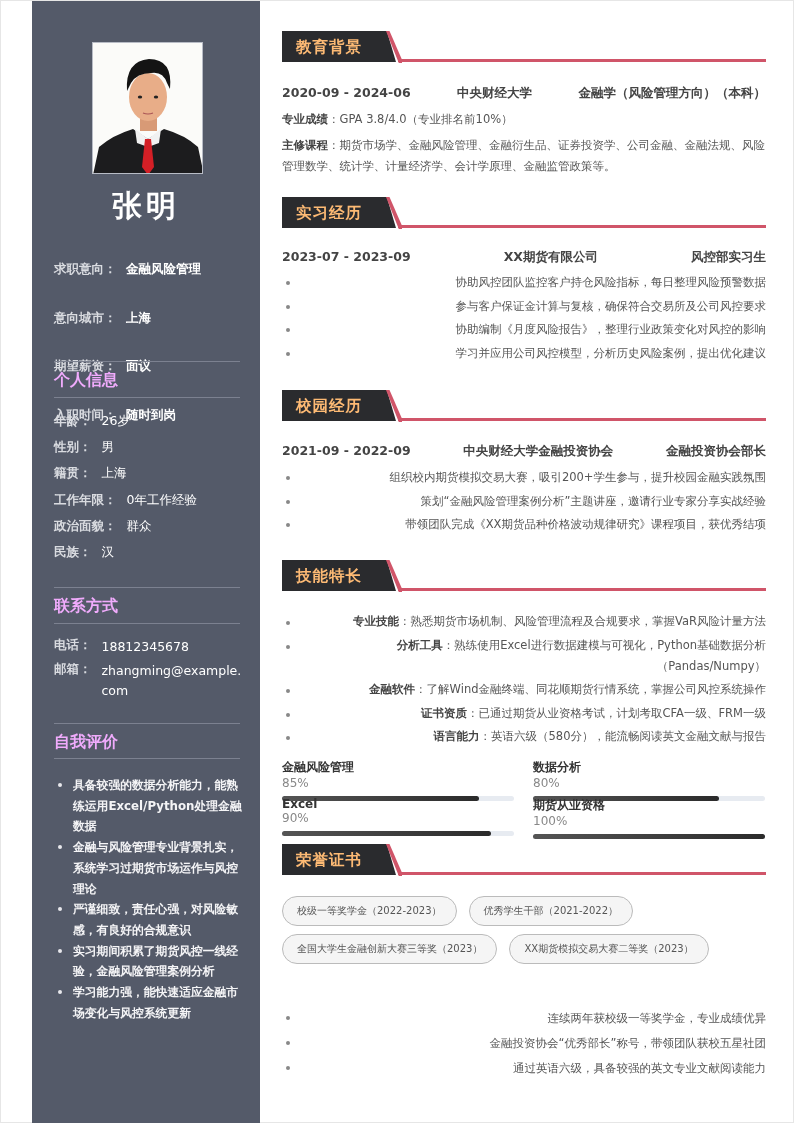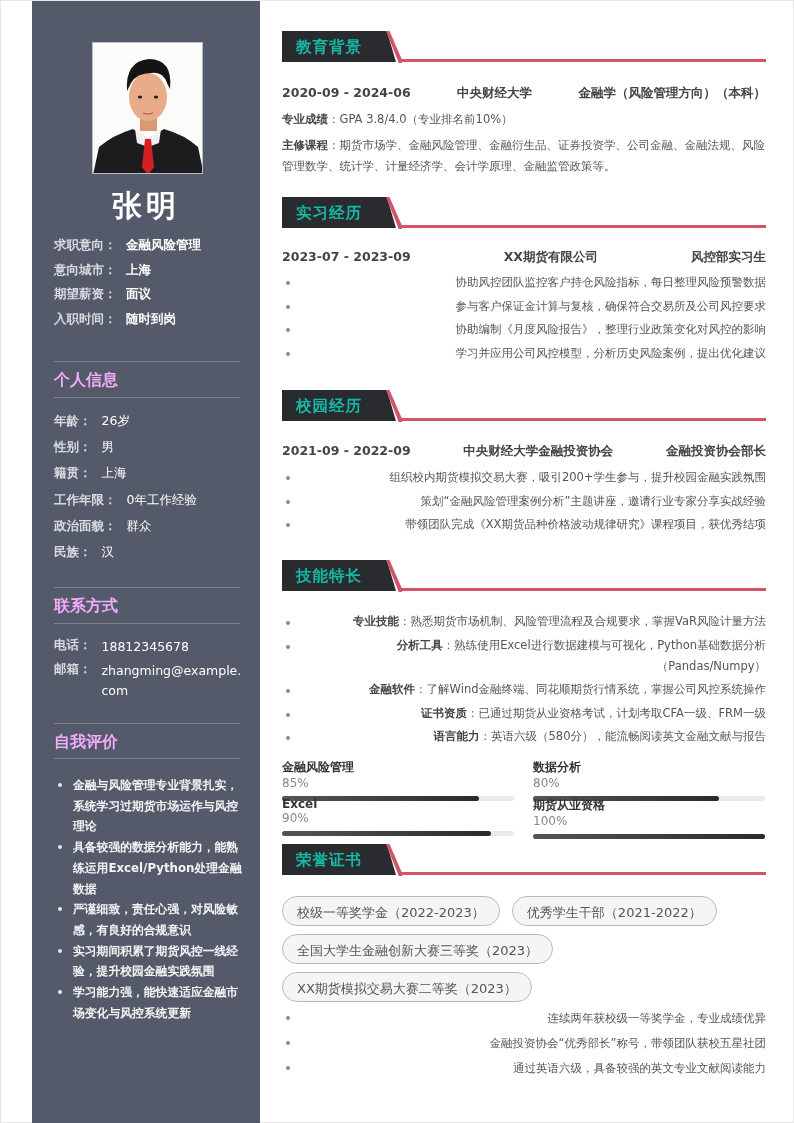--- a/index.html
+++ b/index.html
@@ -3,56 +3,56 @@
 <meta charset="utf-8">
 <style>
   * { box-sizing: border-box; margin: 0; padding: 0; }
   html, body { width: 794px; height: 1123px; background: #ffffff; overflow: hidden; }
   body { font-family: "DejaVu Sans", "Liberation Sans", sans-serif; position: relative; }
   .page { position: absolute; left: 0; top: 0; width: 794px; height: 1123px; border: 1px solid #e6e6e6; background: #fff; }
   .sidebar { position: absolute; left: 31px; top: 0; width: 228px; height: 1123px; background: #545a69; color: #ffffff; padding: 0 20px 0 22px; }
   .photo { position: absolute; left: 60px; top: 41px; width: 111px; height: 132px; background: #fafafa; border: 1px solid #b8bcc6; overflow: hidden; }
   .name { position: absolute; left: 0; width: 228px; top: 185px; text-align: center; font-size: 30px; font-weight: bold; letter-spacing: 4px; color: #fff; }
   .intent { position: absolute; left: 22px; top: 236px; font-size: 12.5px; font-weight: bold; }
-  .intent .row { height: 24.5px; display: flex; }
+  .intent .row { height: 24.5px; display: flex; margin-top: 24px; }
   .intent .k { color: #d9dbe0; width: 72px; }
   .intent .v { color: #ffffff; }
   .divider { position: absolute; left: 22px; width: 186px; height: 1px; background: #7c8190; }
   .sec-title { position: absolute; left: 22px; font-size: 16px; font-weight: bold; color: #f0abfc; }
   .info { position: absolute; left: 22px; font-size: 12.5px; }
   .info .row { display: flex; height: 26.2px; align-items: flex-start; }
   .info .k { font-weight: bold; color: #d9dbe0; white-space: nowrap; margin-right: 10px; }
   .info .v { color: #ffffff; }
   .contact .row { height: 24px; }
   .contact .v { width: 140px; line-height: 20px; word-break: break-all; }
   .eval { position: absolute; left: 22px; top: 774px; width: 190px; list-style: none; font-size: 11.8px; font-weight: bold; color: #f4f4f6; line-height: 20.7px; }
   .eval li { position: relative; padding-left: 19px; margin-bottom: 0; }
   .eval li::before { content: ""; position: absolute; left: 4px; top: 8px; width: 4px; height: 4px; border-radius: 50%; background: #e8e8ec; }
 
   .main { position: absolute; left: 281px; top: 0; width: 484px; }
   .sec-head { position: absolute; left: 0; width: 484px; height: 32px; }
-  .sec-head .tab { position: absolute; left: 0; top: 0; height: 31px; width: 114px; background: #2a2b2e; clip-path: polygon(0 0, 92% 0, 100% 100%, 0 100%); color: #14b8a6; font-weight: bold; font-size: 15.5px; padding: 6px 0 0 14px; letter-spacing: 1px; }
+  .sec-head .tab { position: absolute; left: 0; top: 0; height: 31px; width: 114px; background: #2a2b2e; clip-path: polygon(0 0, 92% 0, 100% 100%, 0 100%); color: #fdba74; font-weight: bold; font-size: 15.5px; padding: 6px 0 0 14px; letter-spacing: 1px; }
   .sec-head .slash { position: absolute; left: 104px; top: 0; width: 16px; height: 32px; background: #d05569; clip-path: polygon(0 0, 22% 0, 100% 90%, 100% 100%, 80% 100%); }
   .sec-head .line { position: absolute; left: 116px; top: 28px; right: 0; height: 3px; background: #d05569; }
   .row3 { position: absolute; left: 0; width: 484px; font-size: 12.5px; font-weight: bold; color: #444; display: flex; justify-content: space-between; }
   .txt { position: absolute; left: 0; width: 484px; font-size: 11.5px; color: #555; line-height: 21px; }
   .txt b { color: #444; }
   .bul { position: absolute; left: 0; width: 484px; list-style: none; font-size: 11.5px; color: #555; line-height: 23.5px; text-align: right; }
   .bul li { position: relative; padding-left: 18px; }
   .bul li::before { content: ""; position: absolute; left: 4px; top: 10px; width: 4px; height: 4px; border-radius: 50%; background: #888; }
   .bul li b { color: #444; }
   .skills li { line-height: 21px; margin-bottom: 2.6px; }
   .bars { position: absolute; left: 0; top: 758px; width: 484px; }
   .bar { position: absolute; width: 232px; }
   .bar .lbl { font-size: 12px; font-weight: bold; color: #333; display: flex; justify-content: space-between; flex-direction: column; }
   .bar .lbl .p { font-weight: normal; color: #888; }
   .bar .track { margin-top: 6px; height: 5px; border-radius: 3px; background: #e7ebf1; }
   .bar .fill { height: 5px; border-radius: 3px; background: linear-gradient(90deg, #555 0%, #2b2b2b 100%); }
   .tags { position: absolute; left: 0; top: 895px; width: 484px; display: flex; flex-wrap: wrap; gap: 8px 12px; }
-  .tag { height: 30px; border: 1px solid #bbb; border-radius: 15px; background: #f5f5f5; font-size: 13px; color: #555; padding: 7px 14px 0; white-space: nowrap; }
+  .tag { height: 30px; border: 1px solid #bbb; border-radius: 15px; background: #f5f5f5; font-size: 10px; color: #555; padding: 7px 14px 0; white-space: nowrap; }
 </style>
 </head>
 <body>
 
 <div class="page">
   <aside class="sidebar">
     <div class="photo">
       <svg width="111" height="132" viewBox="0 0 111 132">
         <rect width="111" height="132" fill="#fbfbf9"></rect>
         <path d="M0 132 L6 104 Q20 92 40 86 L55 96 L71 86 Q92 92 105 104 L111 132 Z" fill="#1c1c1e"></path>
@@ -128,24 +128,24 @@
       <div class="row">
           <span class="k">邮箱：</span>
           <span class="v">zhangming@example.com</span>
         </div>
     </div>
 
     <div class="divider" style="top:722px"></div>
     <div class="sec-title" style="top:731px">自我评价</div>
     <div class="divider" style="top:757px"></div>
     <ul class="eval">
+      <li>具备较强的数据分析能力，能熟练运用Excel/Python处理金融数据</li>
       <li>金融与风险管理专业背景扎实，系统学习过期货市场运作与风控理论</li>
-      <li>具备较强的数据分析能力，能熟练运用Excel/Python处理金融数据</li>
       <li>严谨细致，责任心强，对风险敏感，有良好的合规意识</li>
-      <li>实习期间积累了期货风控一线经验，提升校园金融实践氛围</li>
+      <li>实习期间积累了期货风控一线经验，金融风险管理案例分析</li>
       <li>学习能力强，能快速适应金融市场变化与风控系统更新</li>
     </ul>
   </aside>
 
   <main class="main">
 
     <div class="sec-head" style="top:30px">
       <div class="tab">教育背景</div>
       <div class="slash"></div>
       <div class="line"></div>

